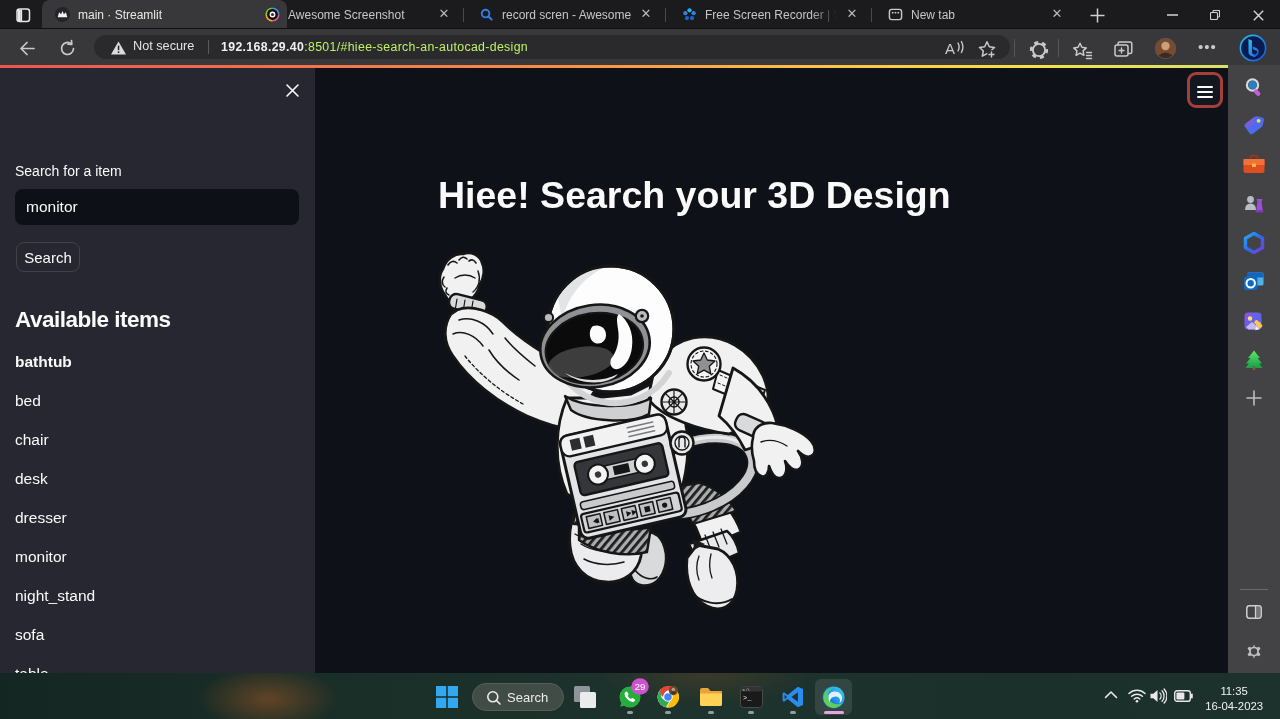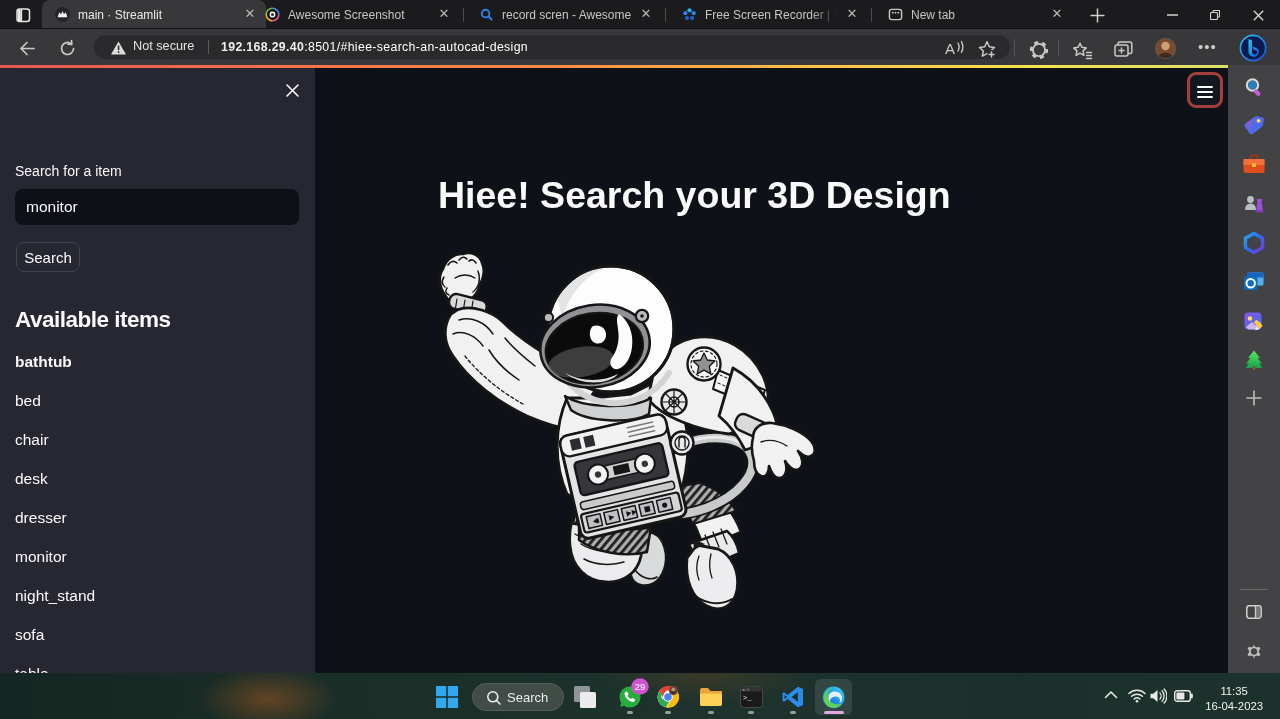--- a/index.html
+++ b/index.html
@@ -14,21 +14,21 @@
 .tab .ttl { position:absolute; left:36px; top:7.5px; white-space:nowrap; overflow:hidden; }
 .tab .cl { position:absolute; right:9px; top:7px; width:14px; height:14px; color:#b8b8b8; font-size:13px; line-height:14px; text-align:center; }
 .tabsep { position:absolute; top:8px; width:1px; height:14px; background:#4a4a4a; }
 #toolbar { position:absolute; left:0; top:29px; width:1280px; height:37px; background:#38383a; }
 .navic { position:absolute; top:37px; color:#c9c9c9; font-size:17px; }
 #addrpill { position:absolute; left:94px; top:35px; width:916px; height:24px; background:#2a2a2c; border-radius:12px; }
 #addrpill .warn { position:absolute; left:16px; top:5px; }
 #addrpill .ns { position:absolute; left:39px; top:4px; font-size:12.7px; color:#e3e3e3; }
 #addrpill .sep { position:absolute; left:114px; top:5px; width:1px; height:14px; background:#5a5a5a; }
 #addrpill .url { position:absolute; left:127px; top:4.5px; font-size:12.3px; color:#f0f0f0; white-space:nowrap; letter-spacing:0.35px; }
-#addrpill .url span { color:#ffffff; }
+#addrpill .url span { color:#bef264; }
 .tbic { position:absolute; color:#c9c9c9; }
 
 #deco { position:absolute; left:0; top:65px; width:1228px; height:3px;
   background:linear-gradient(90deg,#e85752 0%,#f2704d 22%,#fb8c44 45%,#fdc148 66%,#f5e14e 84%,#d9e06a 100%); }
 
 #appmain { position:absolute; left:0; top:68px; width:1228px; height:605px; background:#0e1117; }
 #sidebar { position:absolute; left:0; top:68px; width:315px; height:605px; background:#262730; color:#fafafa;padding-left:12px; }
 #sidebar .closex { position:absolute; left:285px; top:15px; width:15px; height:15px; }
 #sidebar .lbl { position:absolute; left:15px; top:95px; font-size:14px; }
 #sidebar .inp { position:absolute; left:15px; top:121px; width:284px; height:36px; background:#0d1016; border-radius:8px; }
@@ -62,21 +62,21 @@
 
 <div id="titlebar"></div>
 <div class="wsbtn">
     <svg width="15" height="15" viewBox="0 0 15 15">
       <rect x="1" y="1" width="12.5" height="12.5" rx="2.5" fill="none" stroke="#e8e8e8" stroke-width="1.5"></rect>
       <line x1="5.4" y1="1.5" x2="5.4" y2="13.5" stroke="#e8e8e8" stroke-width="1.5"></line>
       <rect x="1.8" y="1.8" width="3" height="11.4" fill="#e8e8e8"></rect>
     </svg>
   </div>
 
-<div class="tab active" style="left:42px; width:224px;">
+<div class="tab active" style="left:42px; width:245px;">
   <svg class="fav" viewBox="0 0 16 16">
       <circle cx="8" cy="8" r="8" fill="#23242a"></circle>
       <path d="M2.8 11 L4.4 5.6 L6.5 7.8 L8 4.2 L9.5 7.8 L11.6 5.6 L13.2 11 Z" fill="#f0f0f0"></path>
     </svg>
   <span class="ttl">main · Streamlit</span>
   <span class="cl">✕</span>
 </div>
 <div class="tab" style="left:252px; width:208px;">
   <svg class="fav" viewBox="0 0 16 16">
       <circle cx="8" cy="8" r="7.6" fill="#111"></circle>

